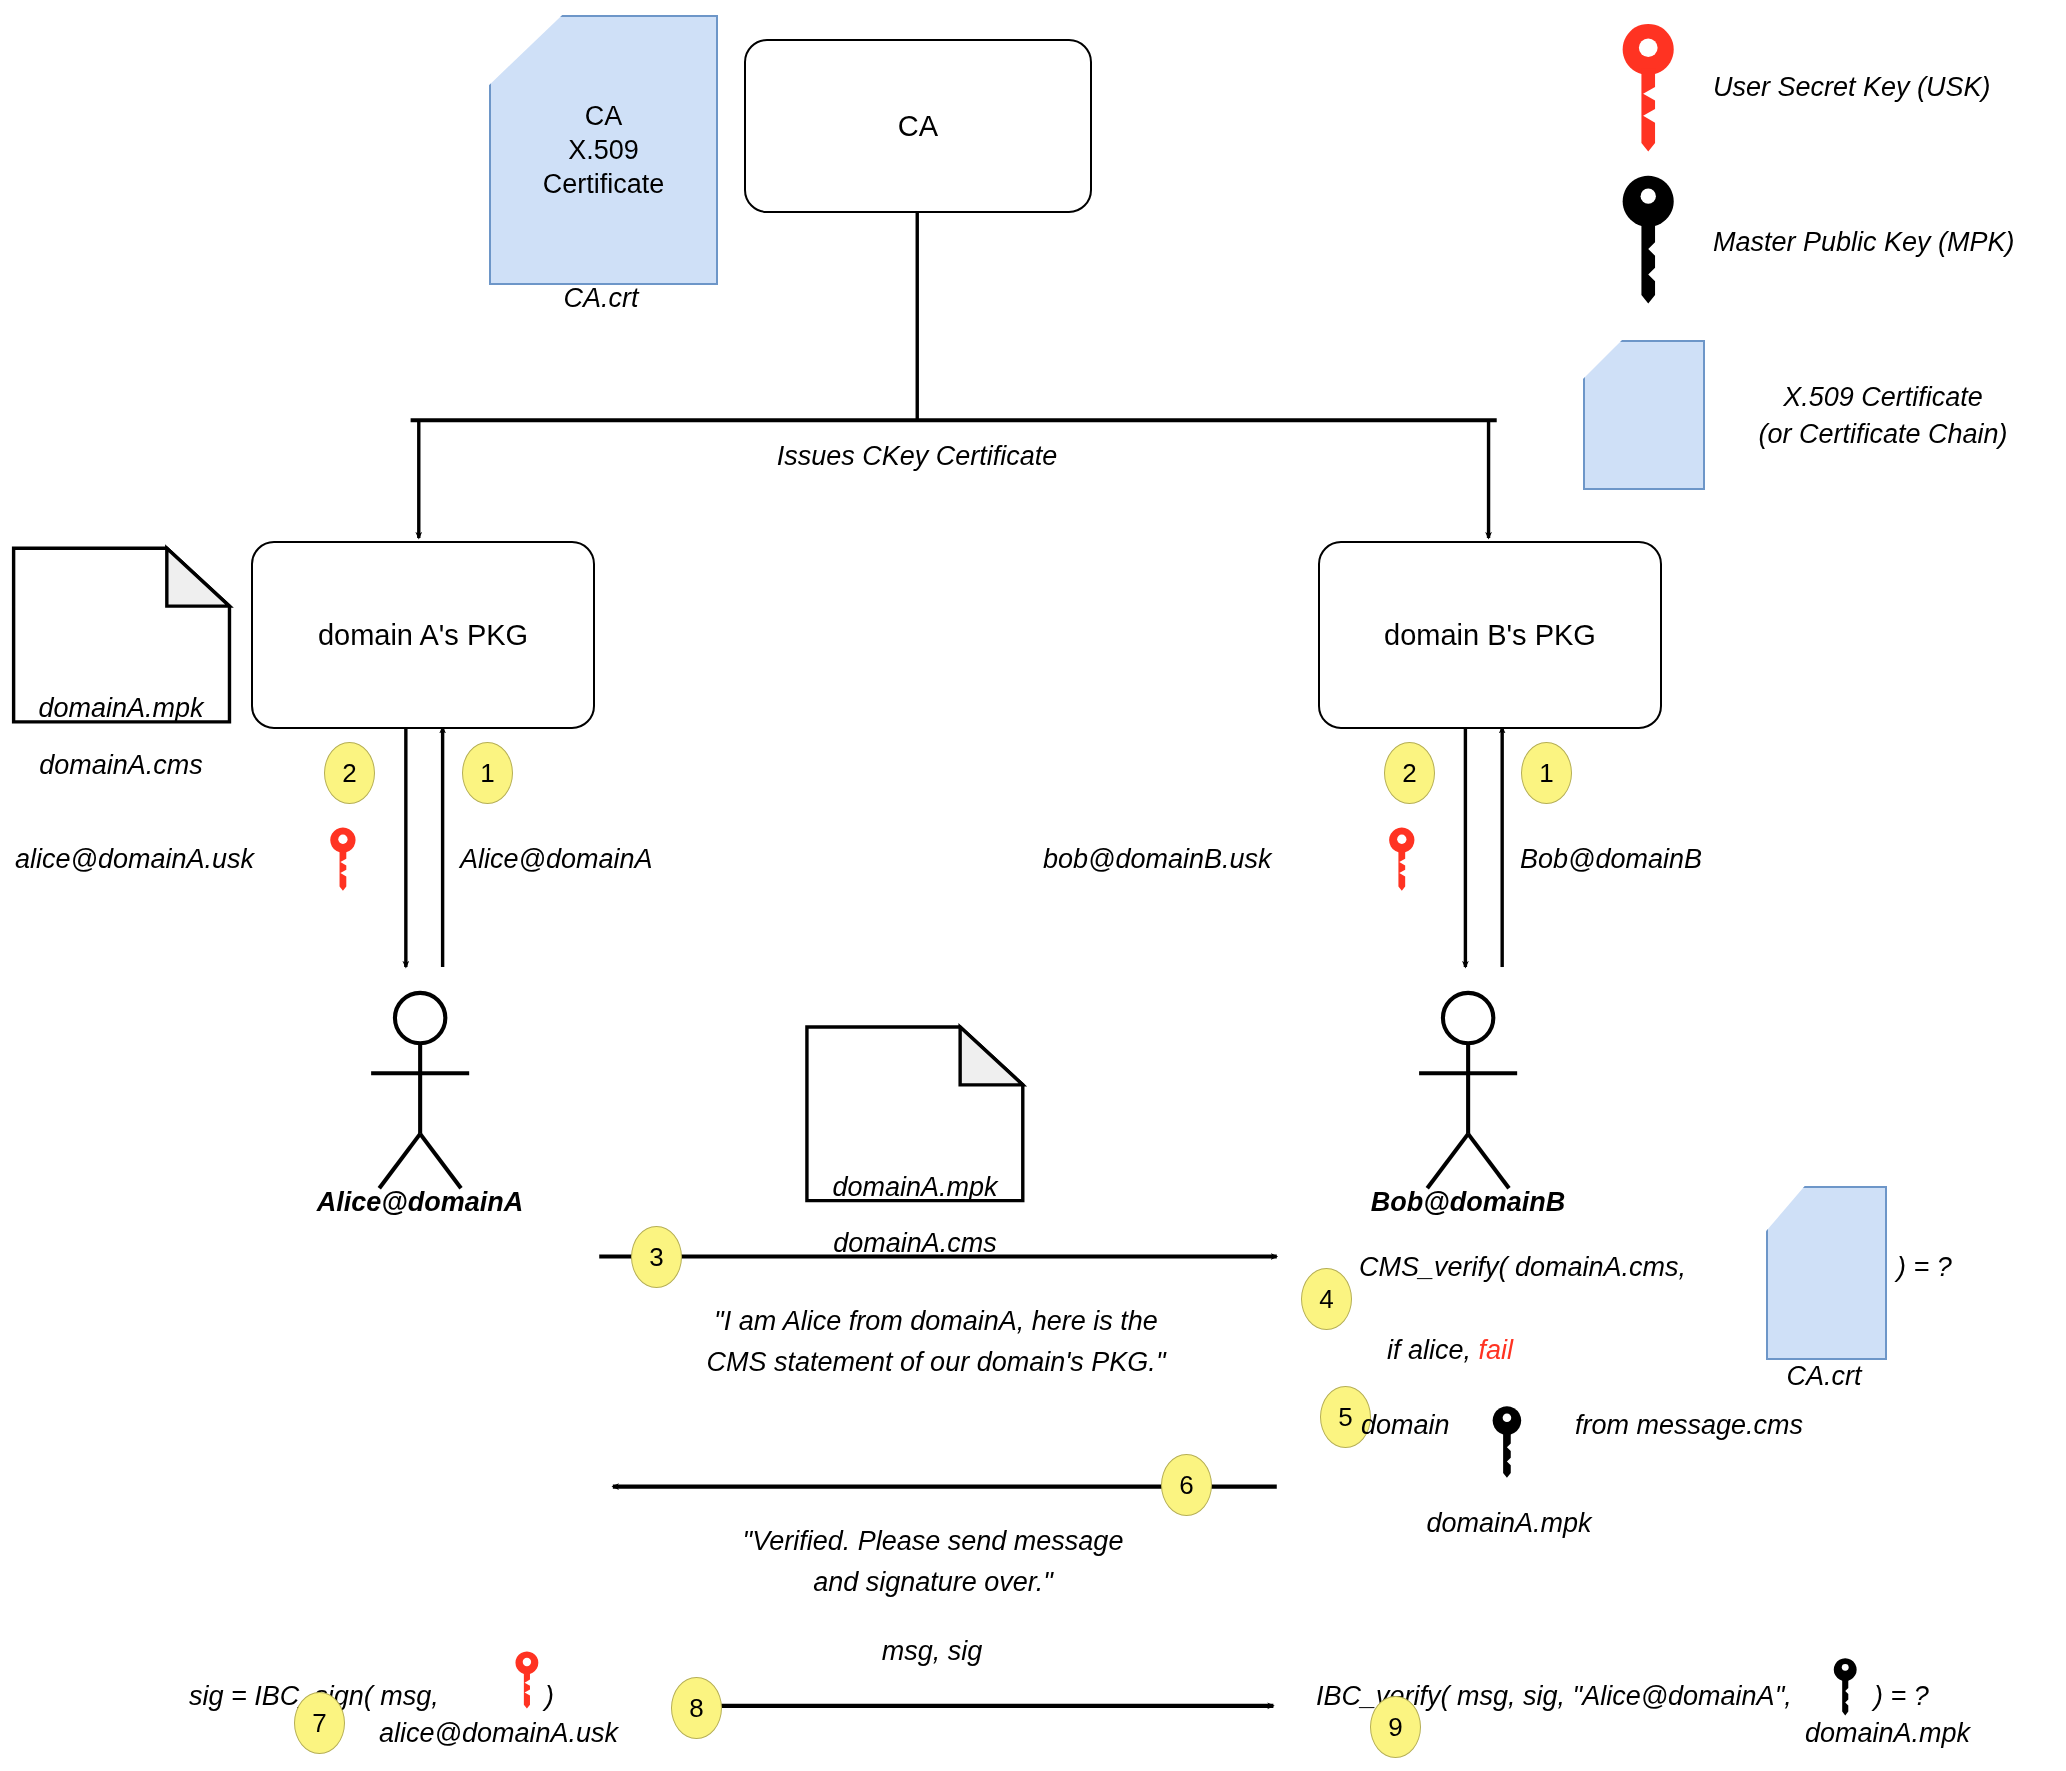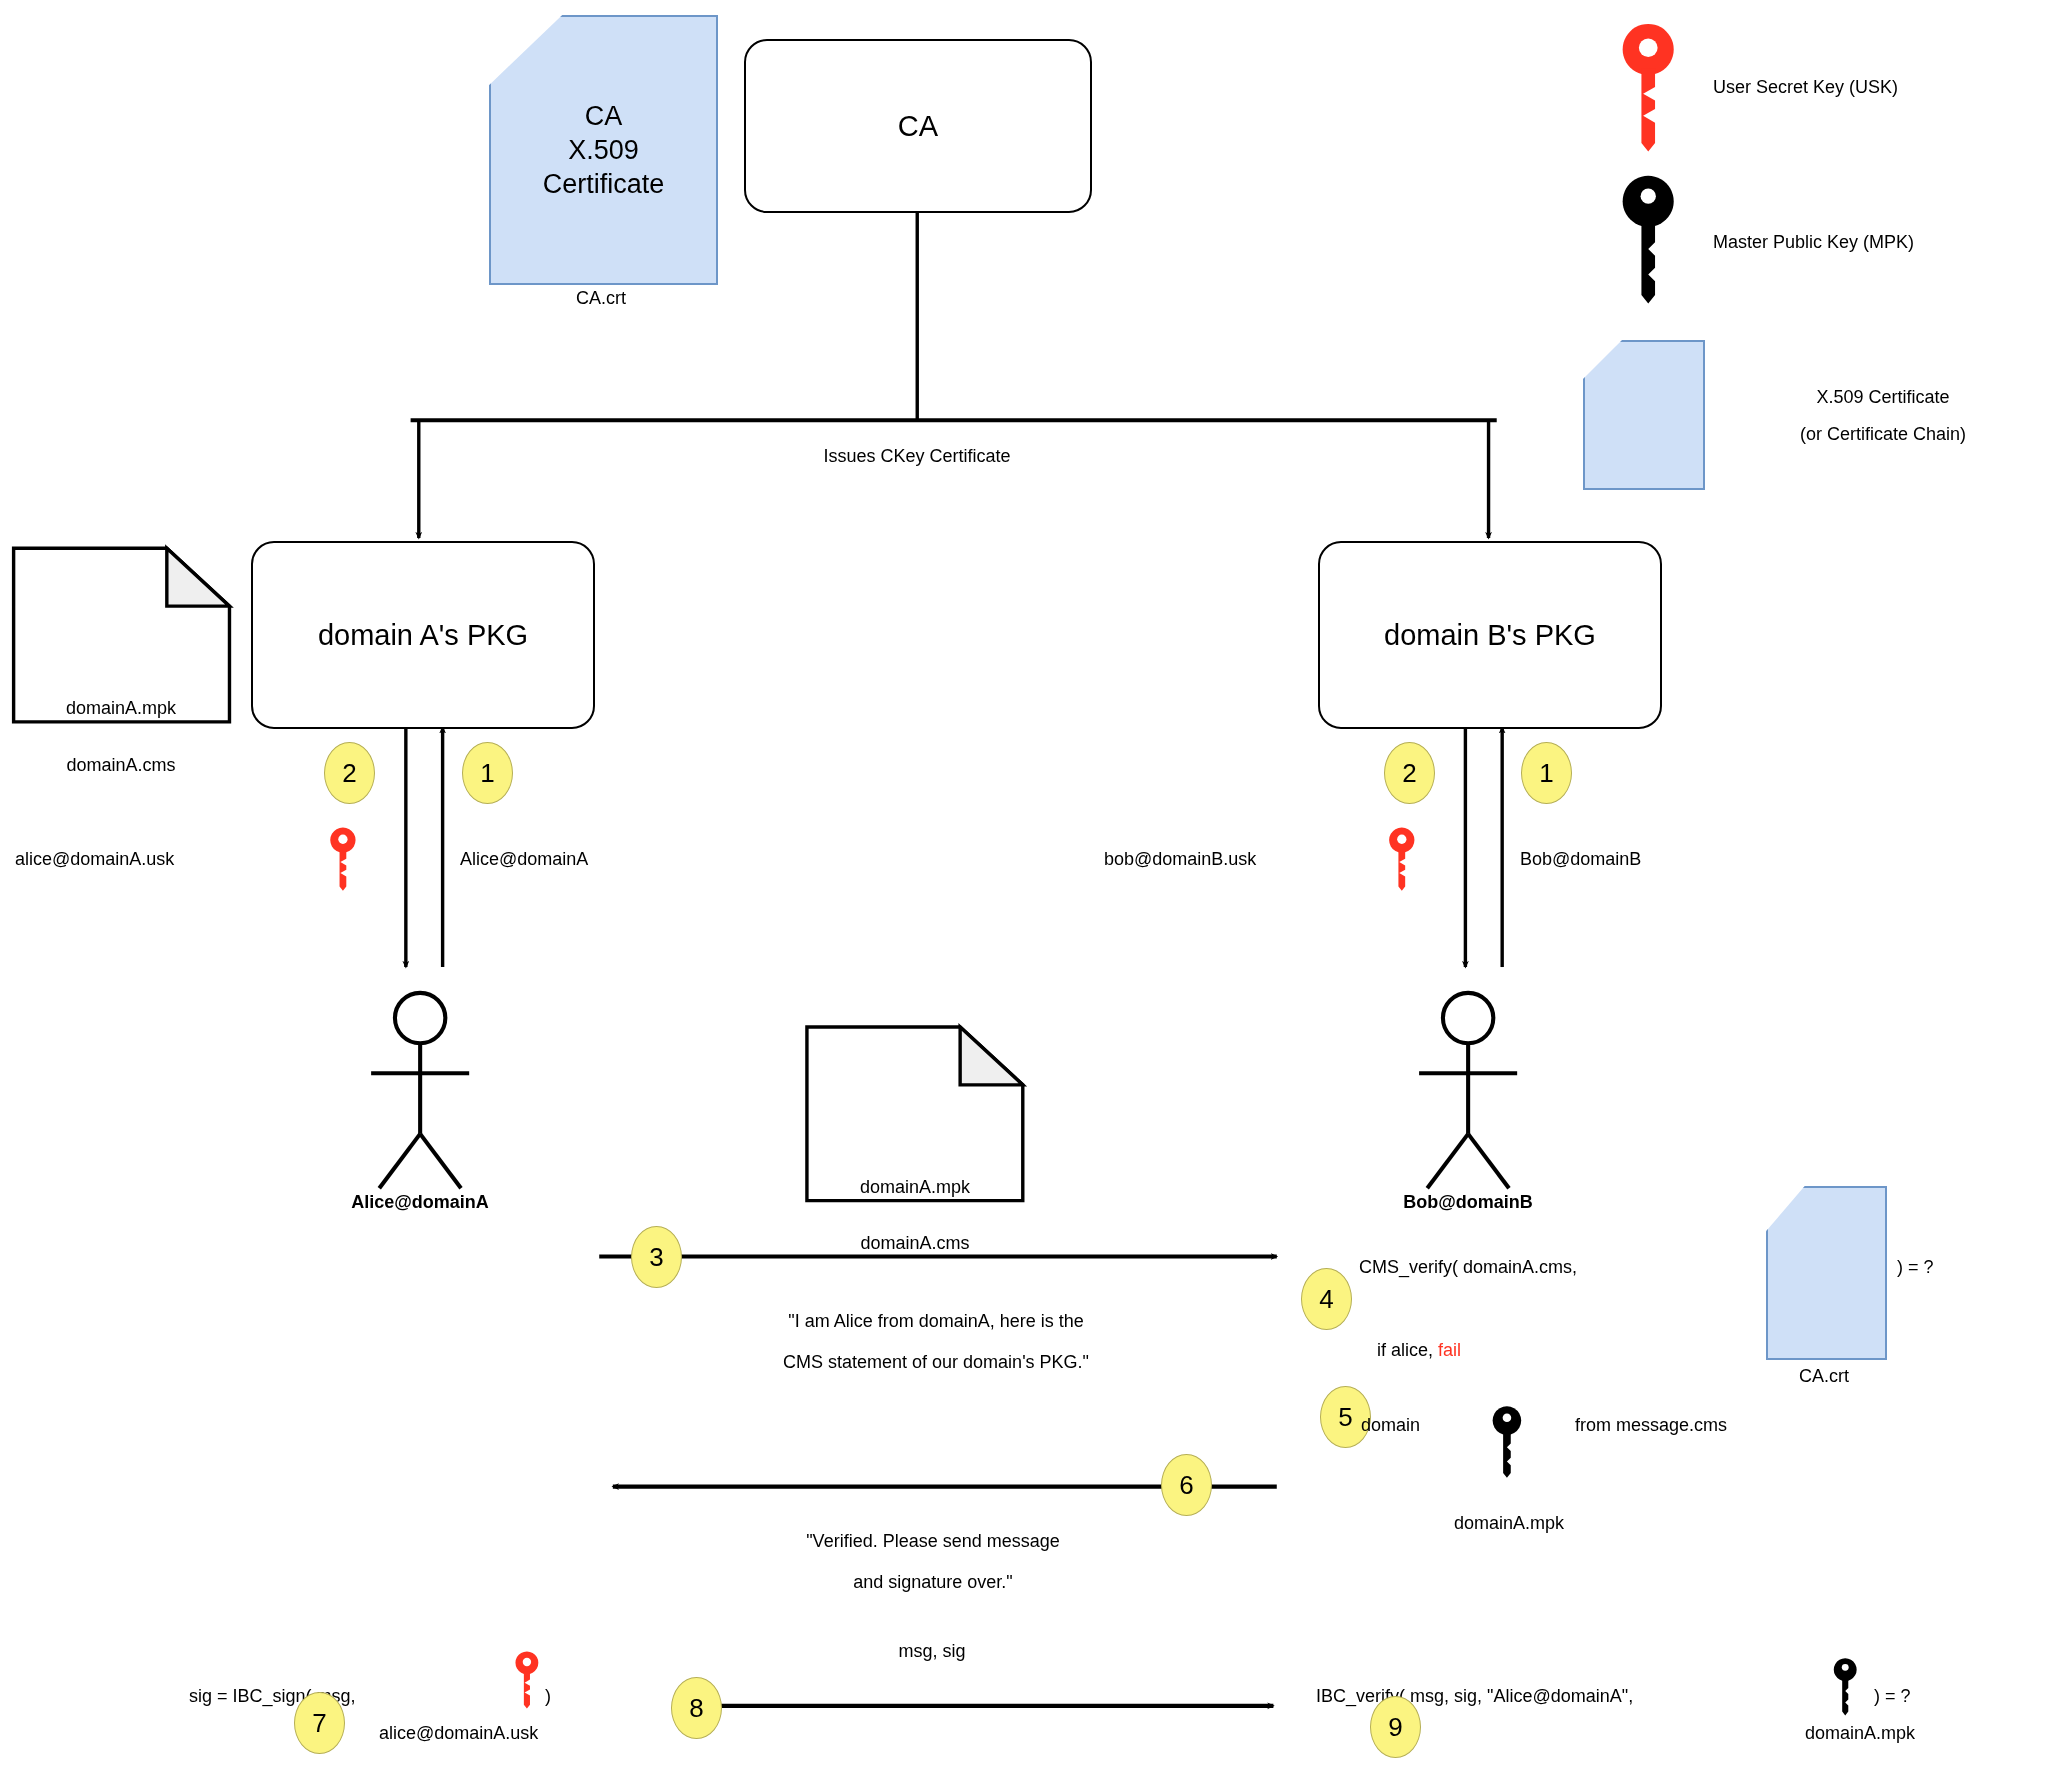--- a/index.html
+++ b/index.html
@@ -1,18 +1,18 @@
 <!DOCTYPE html>
 <html style="font-size:11px"><head>
 <meta charset="utf-8">
 <style>
   html,body{margin:0;padding:0;background:#fff;}
   body{font-family:"Liberation Sans","DejaVu Sans",sans-serif;}
   #stage{position:relative;width:2066px;height:1772px;background:#ffffff;overflow:hidden;}
-  .txt{position:absolute;color:#000;font-size:18px;line-height:34px;white-space:pre;}
+  .txt{position:absolute;color:#000;font-size:27px;line-height:34px;white-space:pre;font-style:italic;}
   .ctr{transform:translateX(-50%);text-align:center;}
   .bold{font-weight:bold;}
   .red{color:#ff3322;}
   
   .pkgbox{position:absolute;border:2px solid #000;border-radius:23px;background:#fff;
           display:flex;align-items:center;justify-content:center;font-size:29px;color:#000;}
   
   .cert{position:absolute;background:#cfe0f7;border:2px solid #6d96c8;
         -webkit-clip-path:polygon(32% 0,100% 0,100% 100%,0 100%,0 26%);
         clip-path:polygon(32% 0,100% 0,100% 100%,0 100%,0 26%);
@@ -161,21 +161,21 @@
   <div class="txt ctr" style="left:915px;top:1170px;">domainA.mpk</div>
   <div class="txt ctr" style="left:915px;top:1226px;">domainA.cms</div>
 
   <div class="badge" style="left:324px;top:742px;width:49px;height:60px;">2</div>
   <div class="badge" style="left:462px;top:742px;width:49px;height:60px;">1</div>
   <div class="txt" style="left:15px;top:842px;">alice@domainA.usk</div>
   <div class="txt" style="left:460px;top:842px;">Alice@domainA</div>
 
   <div class="badge" style="left:1384px;top:742px;width:49px;height:60px;">2</div>
   <div class="badge" style="left:1521px;top:742px;width:49px;height:60px;">1</div>
-  <div class="txt" style="left:1104px;top:842px;text-align:right;">bob@domainB.usk</div>
+  <div class="txt" style="left:1043px;top:842px;text-align:right;">bob@domainB.usk</div>
   <div class="txt" style="left:1520px;top:842px;">Bob@domainB</div>
 
   <div class="txt ctr bold" style="left:420px;top:1185px;">Alice@domainA</div>
   <div class="txt ctr bold" style="left:1468px;top:1185px;">Bob@domainB</div>
 
   <div class="badge" style="left:631px;top:1226px;width:49px;height:60px;">3</div>
   <div class="txt ctr" style="left:936px;top:1304px;">"I am Alice from domainA, here is the</div>
   <div class="txt ctr" style="left:936px;top:1345px;">CMS statement of our domain's PKG."</div>
 
   <div class="badge" style="left:1301px;top:1268px;width:49px;height:60px;">4</div>

